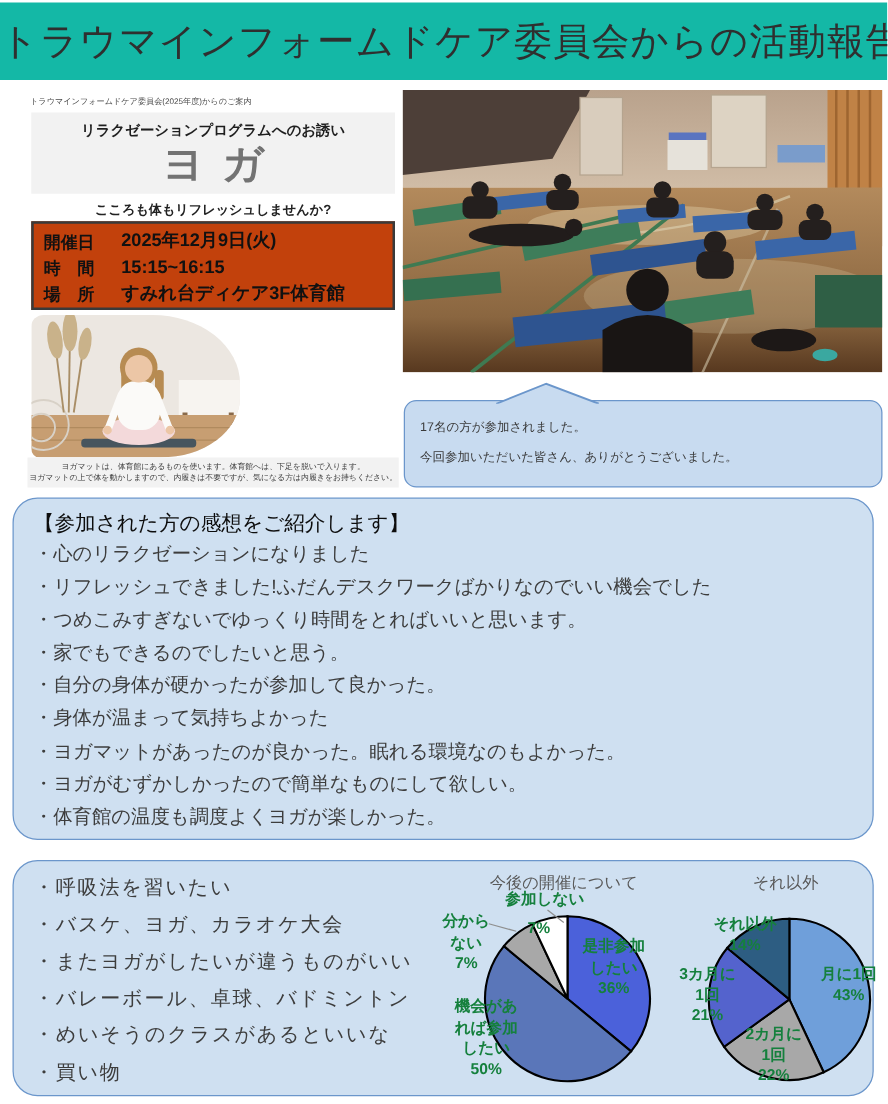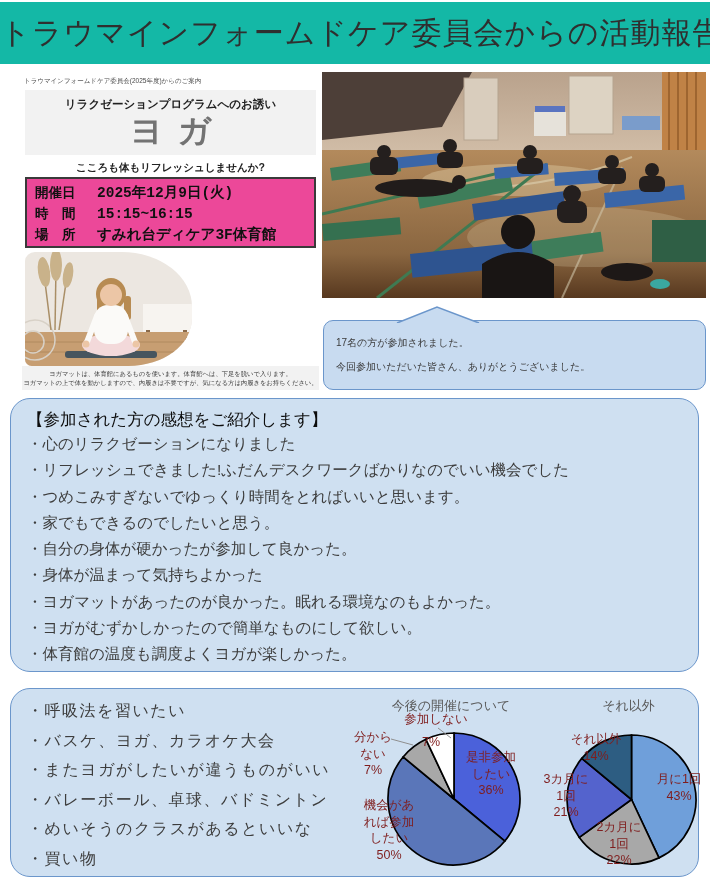--- a/index.html
+++ b/index.html
@@ -15,21 +15,21 @@
   }
   .header-title{font-size:30px;font-weight:500;color:#2f2f2f;letter-spacing:1px;white-space:nowrap;}
 
   
   .flyer{position:absolute;left:22px;top:72px;width:297px;height:318px;background:#fff;}
   .flyer-caption{position:absolute;left:2px;top:5px;font-size:6.5px;color:#4a4a4a;white-space:nowrap;}
   .flyer-gray{position:absolute;left:3px;top:18px;right:3px;height:65px;background:#f2f2f2;text-align:center;}
   .flyer-program{padding-top:7px;font-size:11.5px;font-weight:700;color:#1f1f1f;}
   .flyer-yoga{font-size:33px;font-weight:700;color:#737373;letter-spacing:14px;padding-left:14px;line-height:1.15;}
   .flyer-tagline{position:absolute;left:0;top:89px;width:100%;text-align:center;font-size:10.5px;font-weight:700;color:#222;}
-  .flyer-info{position:absolute;left:3px;top:105px;right:3px;height:71px;border:2px solid #3a3a3a;background:#ec4899;padding:4px 8px 2px 8px;font-family:Liberation Mono, monospace;}
+  .flyer-info{position:absolute;left:3px;top:105px;right:3px;height:71px;border:2px solid #3a3a3a;background:#c2410c;padding:4px 8px 2px 8px;}
   .flyer-row{display:flex;line-height:21px;}
   .flyer-row-label{width:62px;font-size:13.5px;font-weight:700;color:#111;flex:none;}
   .flyer-row-value{font-size:14.5px;font-weight:700;color:#111;white-space:nowrap;}
   .flyer-photo{
     position:absolute;left:3px;top:180px;width:167px;height:114px;overflow:hidden;
     border-radius:6% 42% 38% 4% / 8% 48% 42% 6%;
   }
   .flyer-notes{
     position:absolute;left:0;right:0;top:294px;height:24px;background:#f2f2f2;
     display:flex;flex-direction:column;align-items:center;justify-content:center;
@@ -63,22 +63,22 @@
   
   .chart{position:absolute;top:2px;height:185px;}
   .chart1{left:330px;width:220px;}
   .chart2{left:535px;width:165px;}
   .chart-title{position:absolute;left:0;right:0;top:6px;text-align:center;font-size:13px;color:#595959;white-space:nowrap;}
   .pie-svg{position:absolute;}
   .chart1 .pie-svg{left:45px;top:40px;}
   .chart2 .pie-svg{left:19px;top:42px;}
   .leader-svg{position:absolute;left:0;top:0;pointer-events:none;}
   .pie-label{
-    position:absolute;font-size:12.5px;line-height:16.5px;color:#7f1d1d;
-    text-align:center;white-space:pre-line;
+    position:absolute;font-size:12.5px;line-height:16.5px;color:#15803d;
+    text-align:center;white-space:pre-line;font-weight:bold;
   }
   
   .lbl-sanka-shinai{left:55px;top:20px;width:80px;}
   .lbl-shinai-pct{left:75px;top:43px;width:30px;}
   .lbl-wakaranai{left:8px;top:38px;width:48px;}
   .lbl-zehi{left:110px;top:58px;width:80px;}
   .lbl-kikai{left:8px;top:106px;width:80px;}
   
   .lbl-sonota{left:14px;top:40px;width:72px;}
   .lbl-tsuki{left:97px;top:80px;width:72px;}

